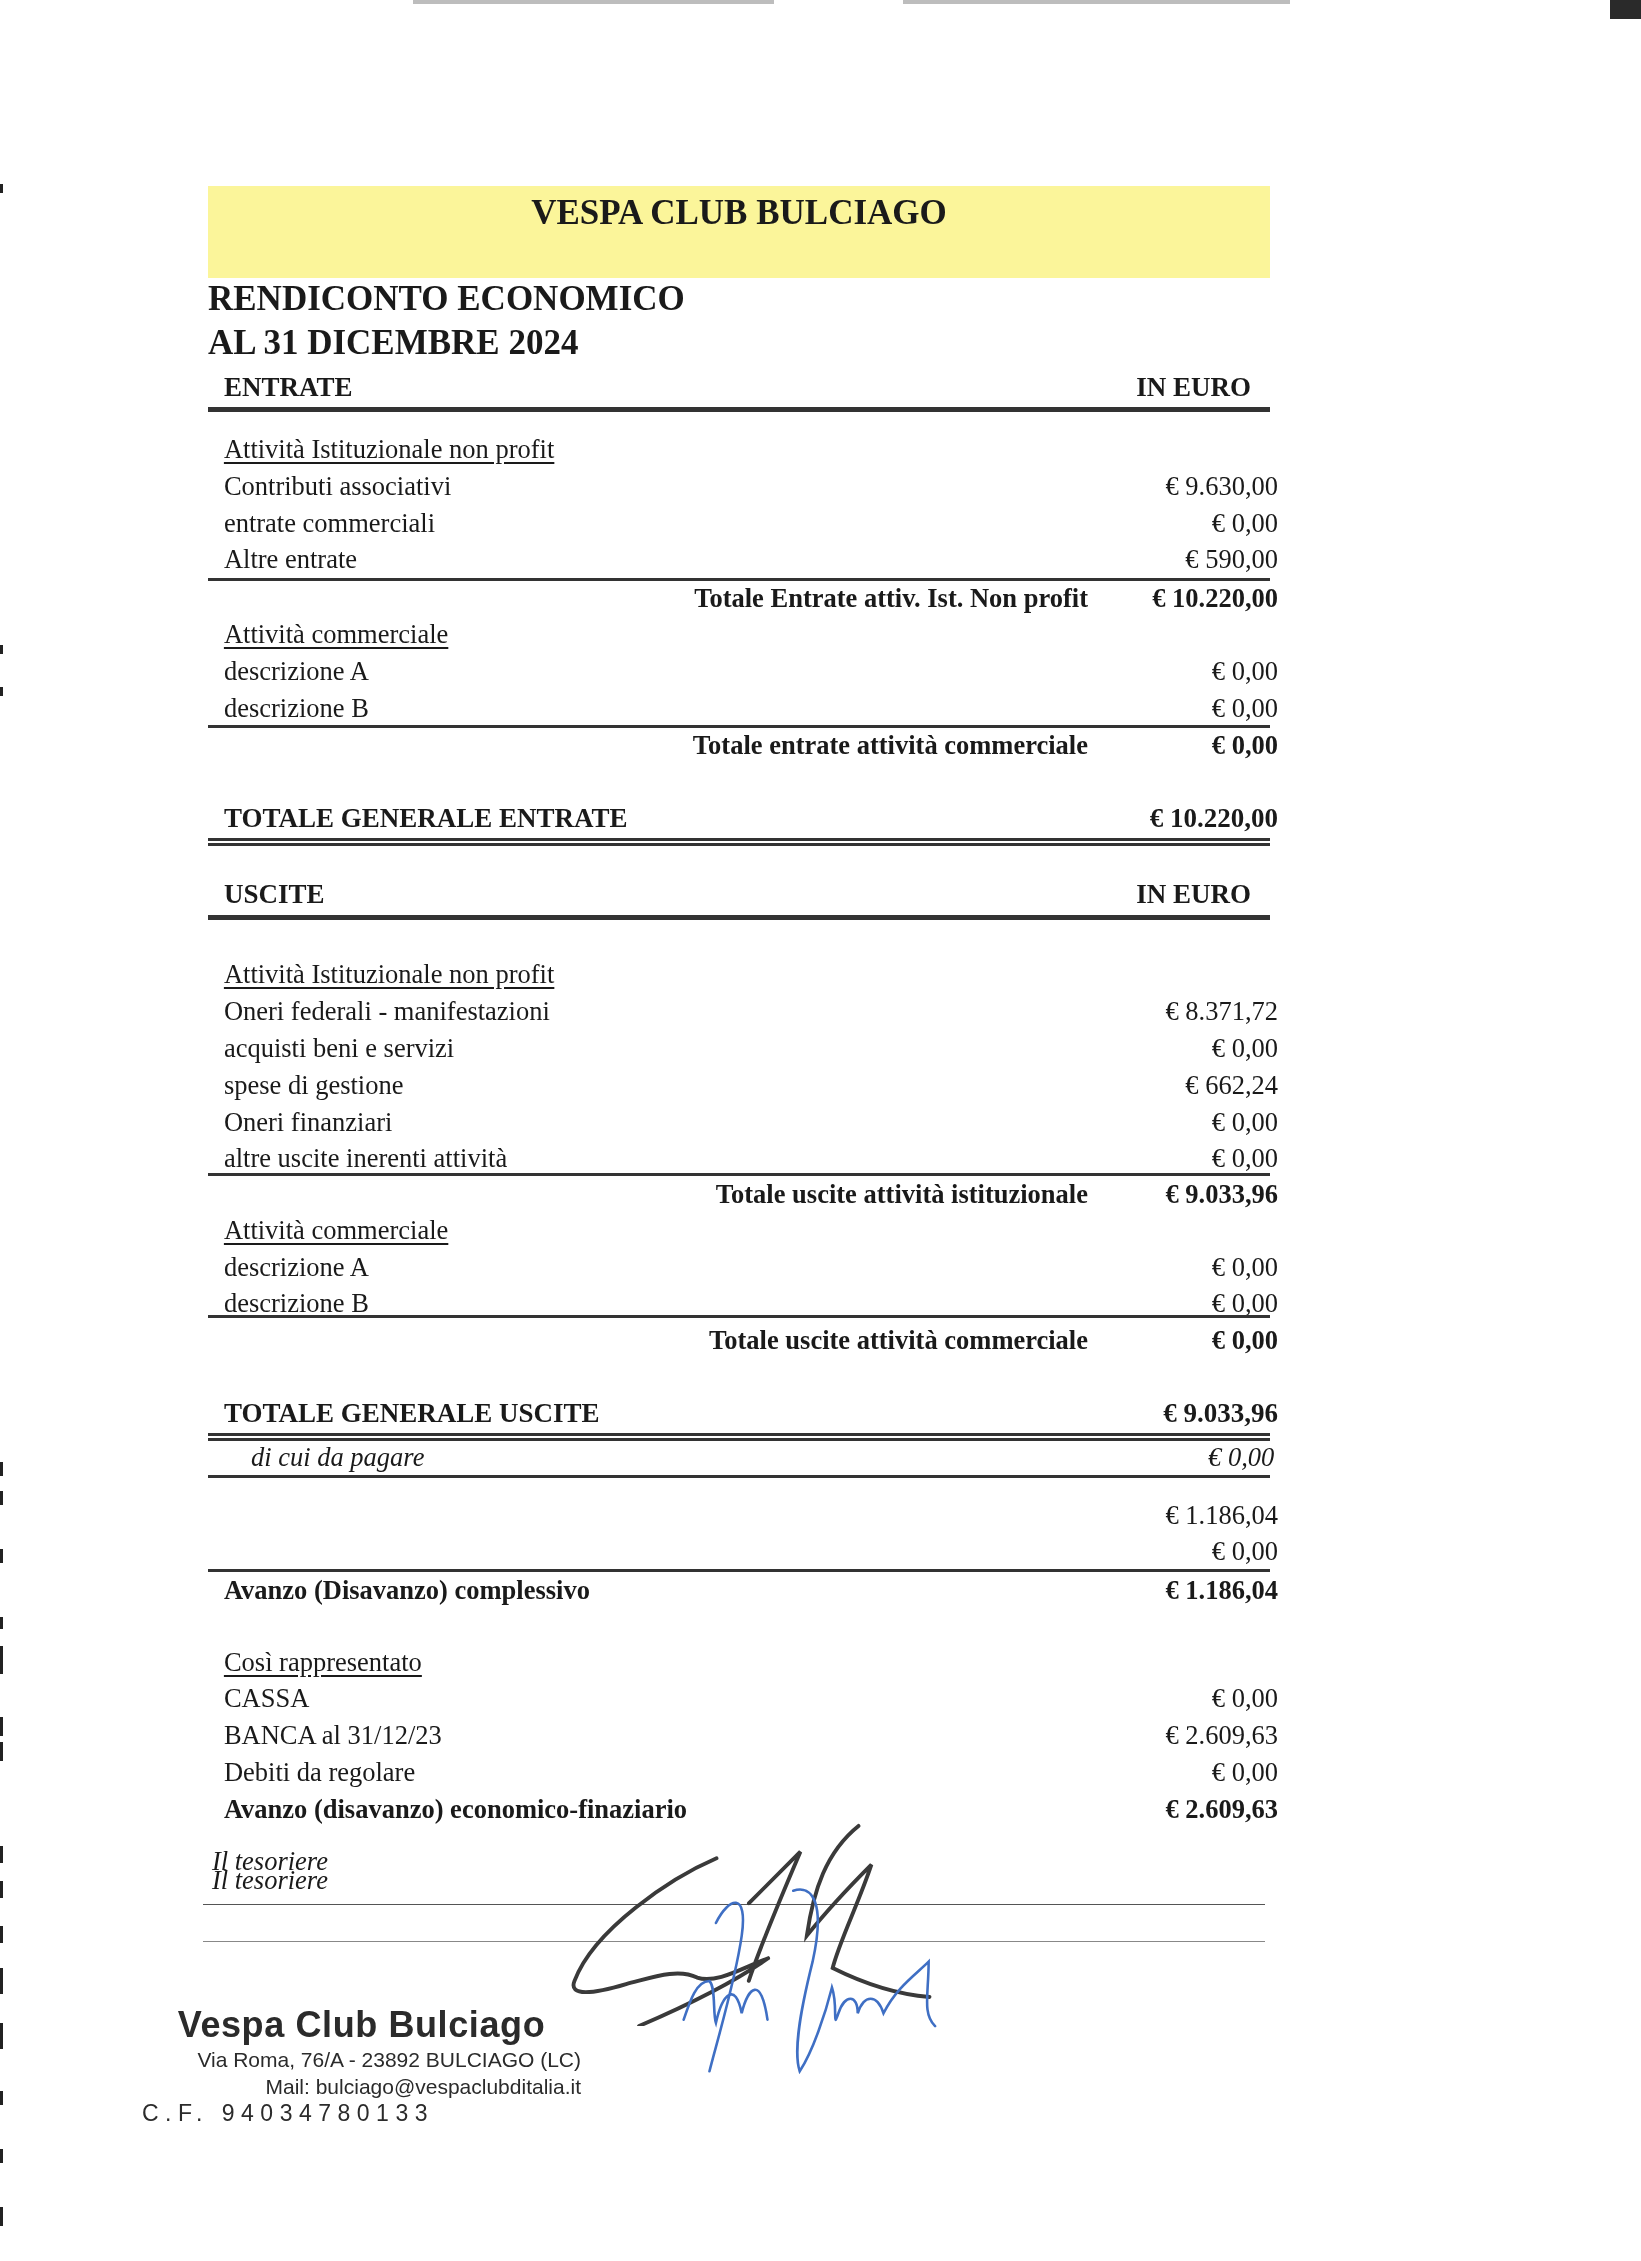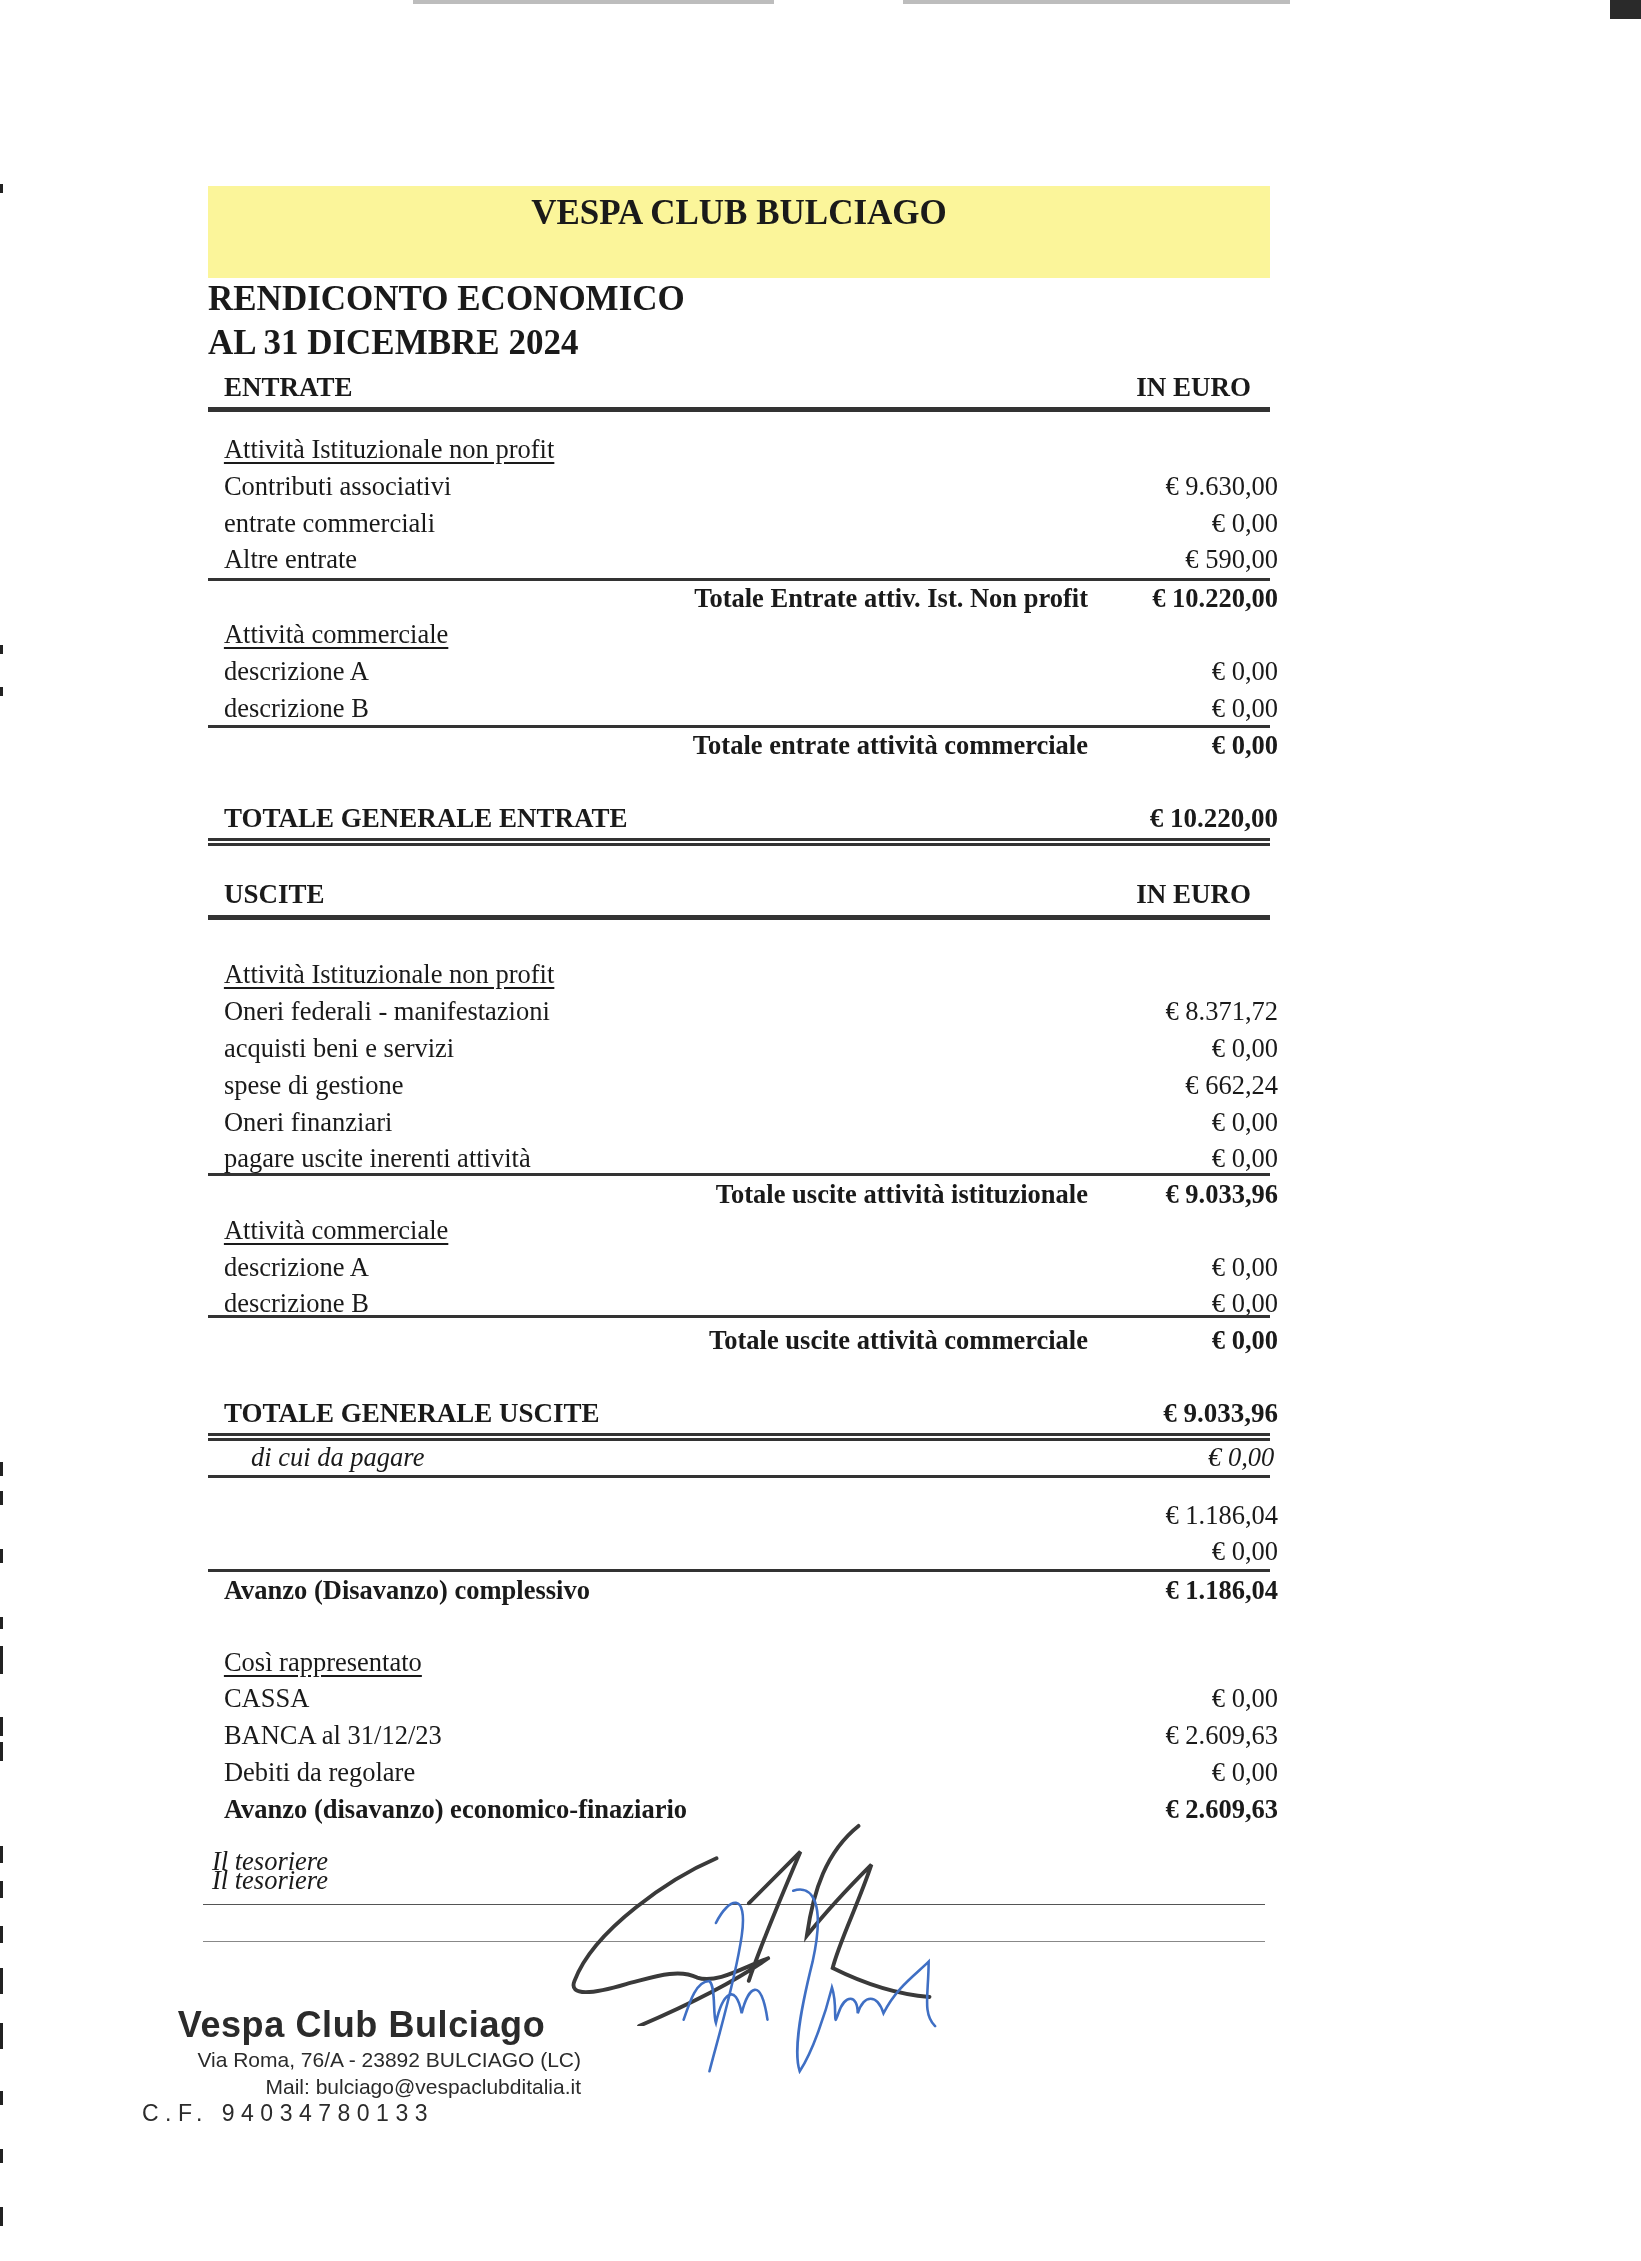--- a/index.html
+++ b/index.html
@@ -146,21 +146,21 @@
   </div>
   <div class="row" style="top:1067px;">
     <span class="lbl">spese di gestione</span>
     <span class="val">€ 662,24</span>
   </div>
   <div class="row" style="top:1104px;">
     <span class="lbl">Oneri finanziari</span>
     <span class="val">€ 0,00</span>
   </div>
   <div class="row" style="top:1140px;">
-    <span class="lbl">pagare uscite inerenti attività</span>
+    <span class="lbl">altre uscite inerenti attività</span>
     <span class="val">€ 0,00</span>
   </div>
   <div class="rule mid" style="top:1173px;"></div>
   <div class="row bold" style="top:1176px;">
     <span class="sublbl">Totale uscite attività istituzionale</span>
     <span class="val">€ 9.033,96</span>
   </div>
 
   <div class="row" style="top:1212px;">
     <span class="lbl underline">Attività commerciale</span>

